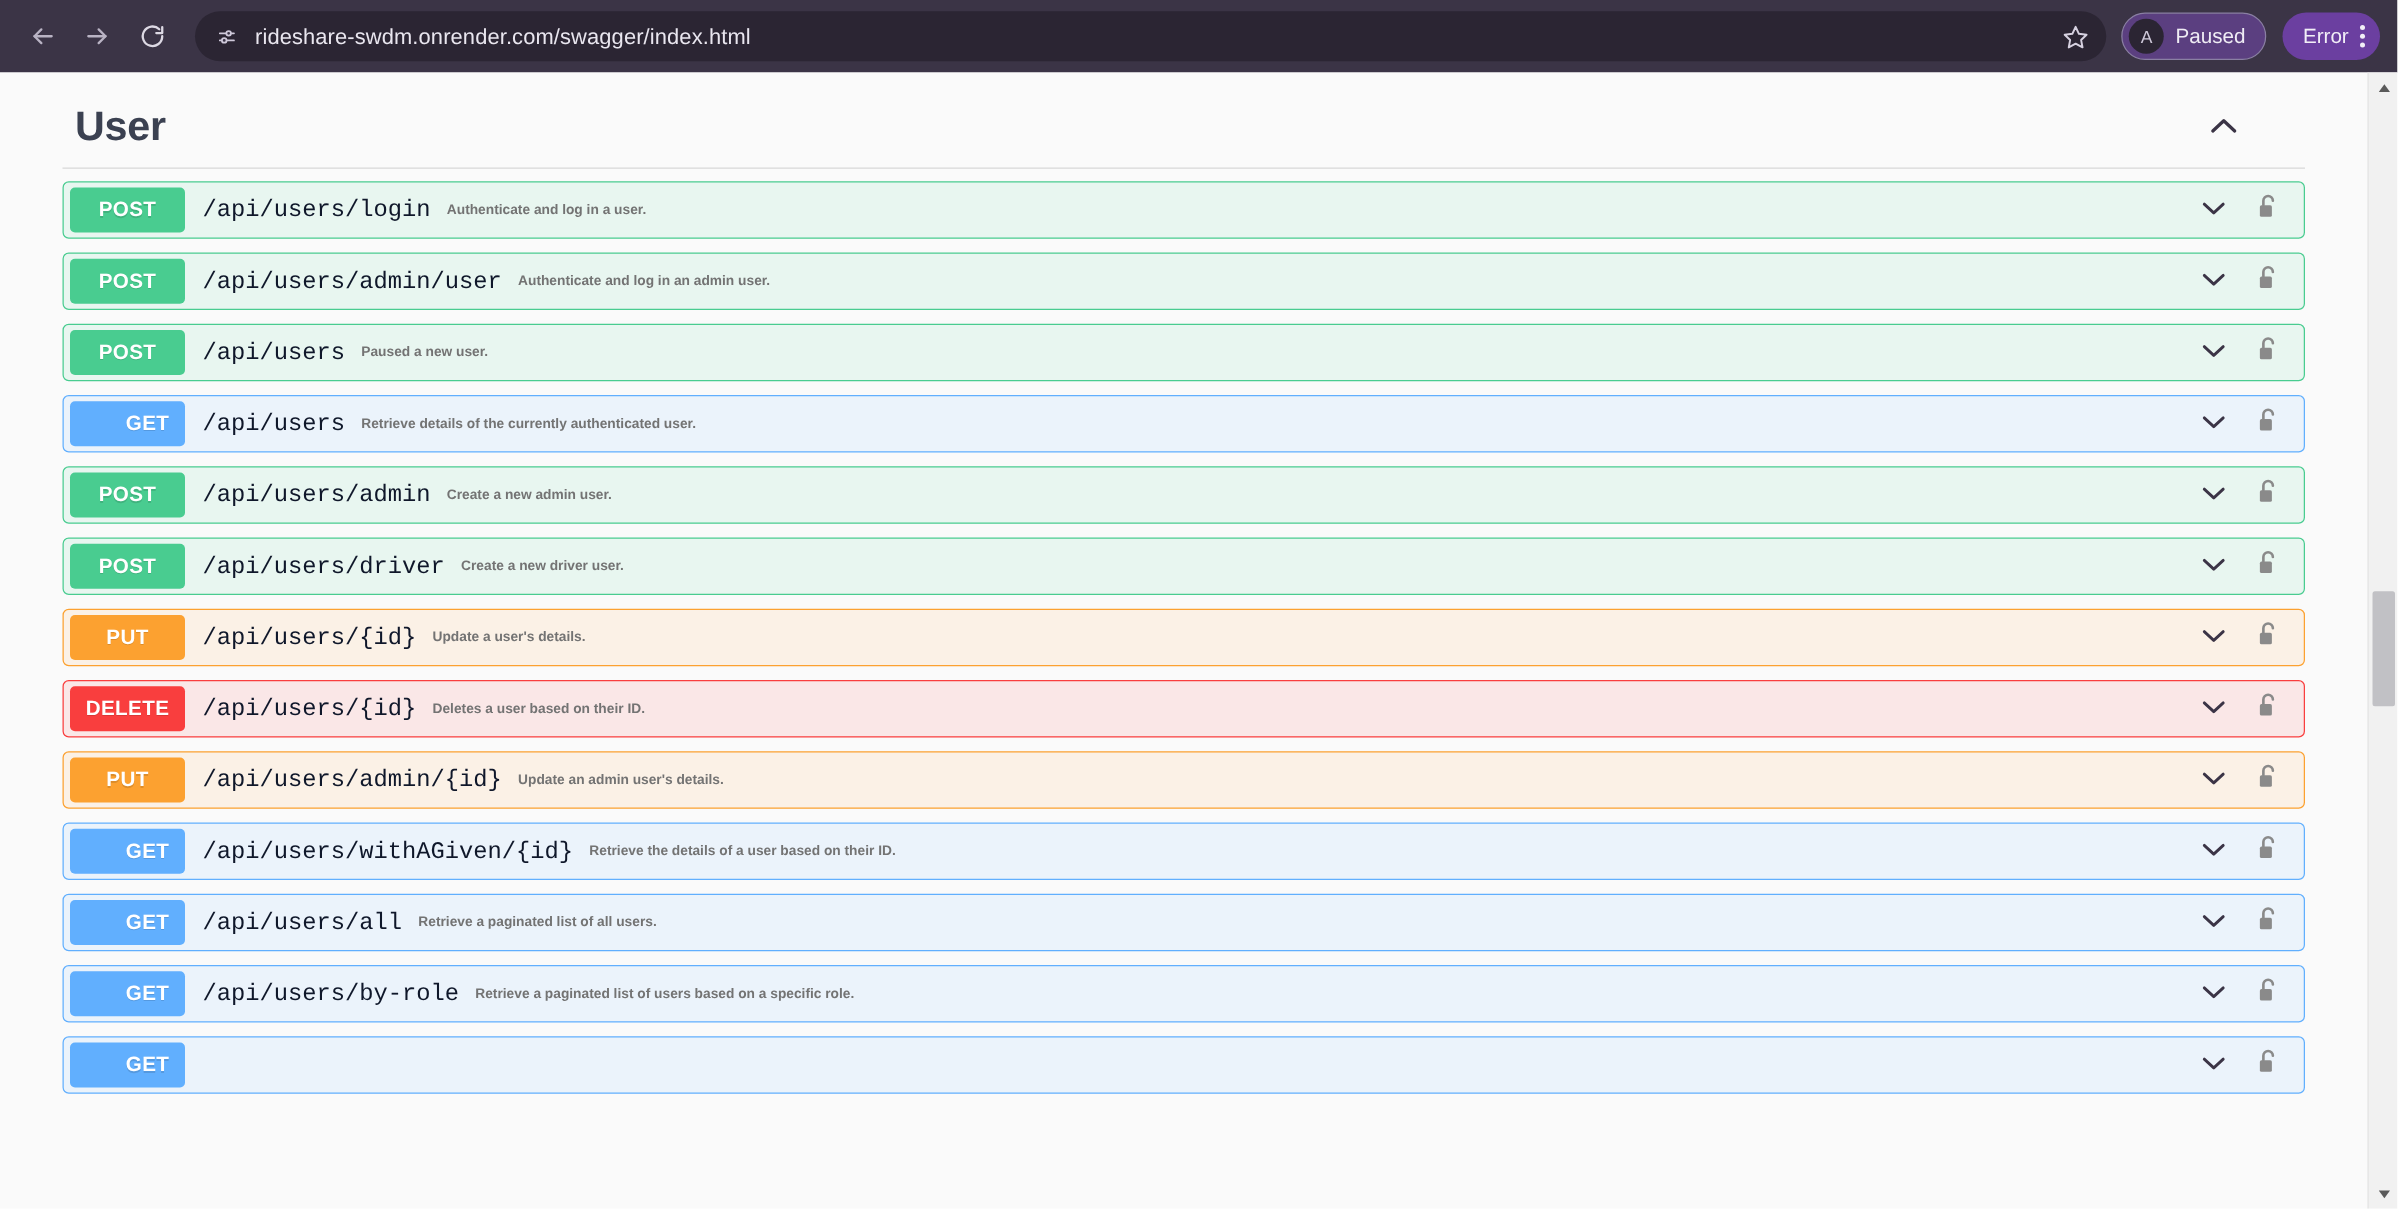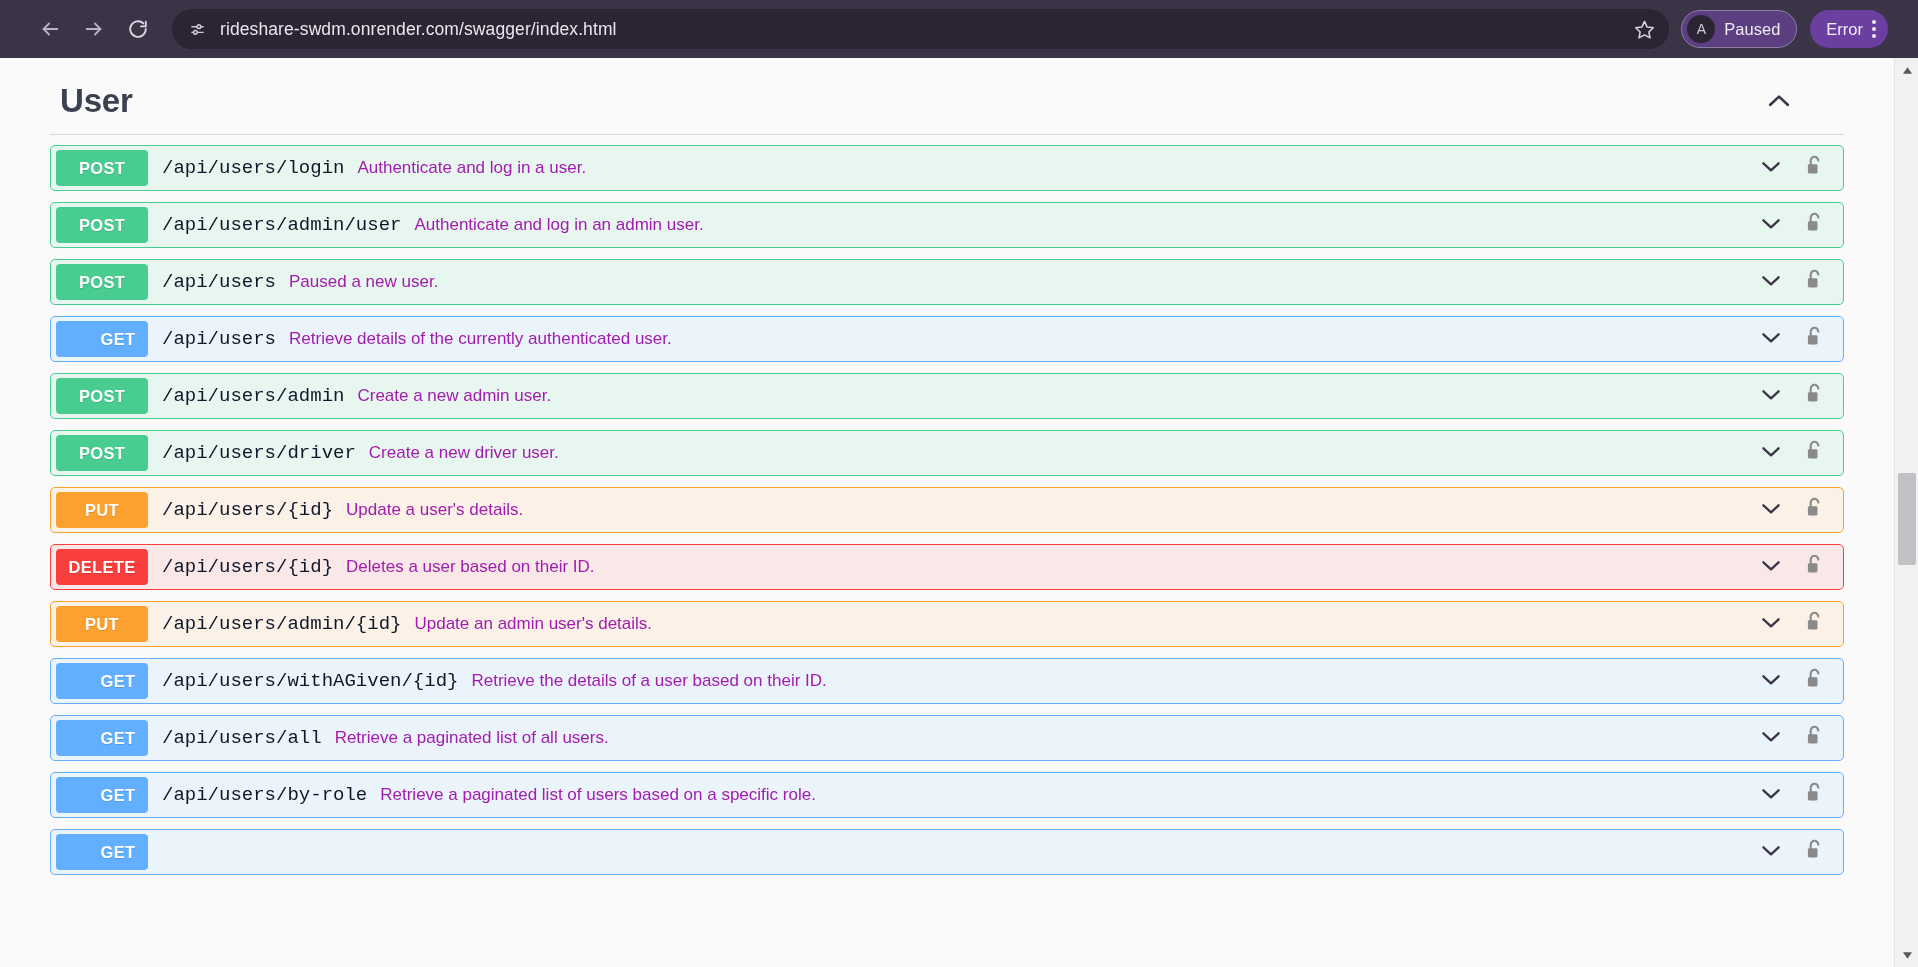--- a/index.html
+++ b/index.html
@@ -8,21 +8,21 @@
     width: 1918px; height: 967px; overflow: hidden;
     font-family: "Liberation Sans", sans-serif;
     background: #ffffff;
   }
 
   
   #browser-chrome {
     height: 58px; width: 100%;
     background: #3b3446;
     display: flex; align-items: center;
-    padding: 0 30px;
+    padding: 0 14px;
     gap: 4px;
     position: relative;
   }
   .nav-btn {
     width: 40px; height: 40px; border-radius: 50%;
     display: flex; align-items: center; justify-content: center;
     flex: 0 0 auto;
   }
   .nav-btn svg { display: block; }
 
@@ -134,25 +134,26 @@
     text-shadow: 0 1px 0 rgba(0,0,0,.12);
   }
   .op-path {
     font-family: "Liberation Mono", monospace;
     font-size: 19px;
     font-weight: normal;
     color: #0f172a;
     white-space: nowrap;
   }
   .op-desc {
-    font-size: 17px;
-    color: #a21caf;
+    font-size: 11px;
+    color: #737373;
     margin-left: 13px;
     white-space: nowrap;
     flex: 1 1 auto;
+    font-weight: bold;
   }
   .op-actions {
     display: flex; align-items: center; gap: 20px;
     margin-left: auto;
     padding-right: 4px;
   }
 
   
   .m-get    { background: #ebf3fb; border-color: #61affe; }
   .m-get    .op-badge { background: #61affe; padding-left: 32px; }

